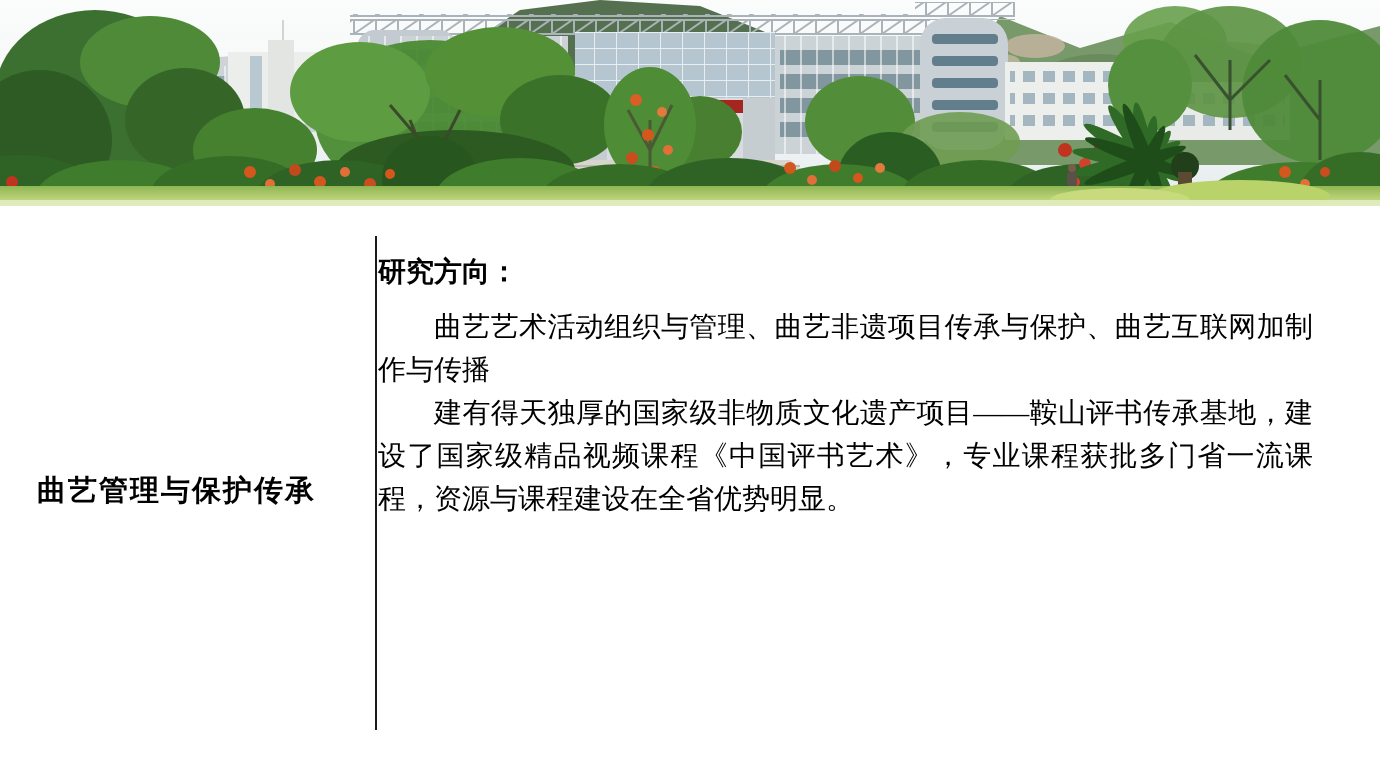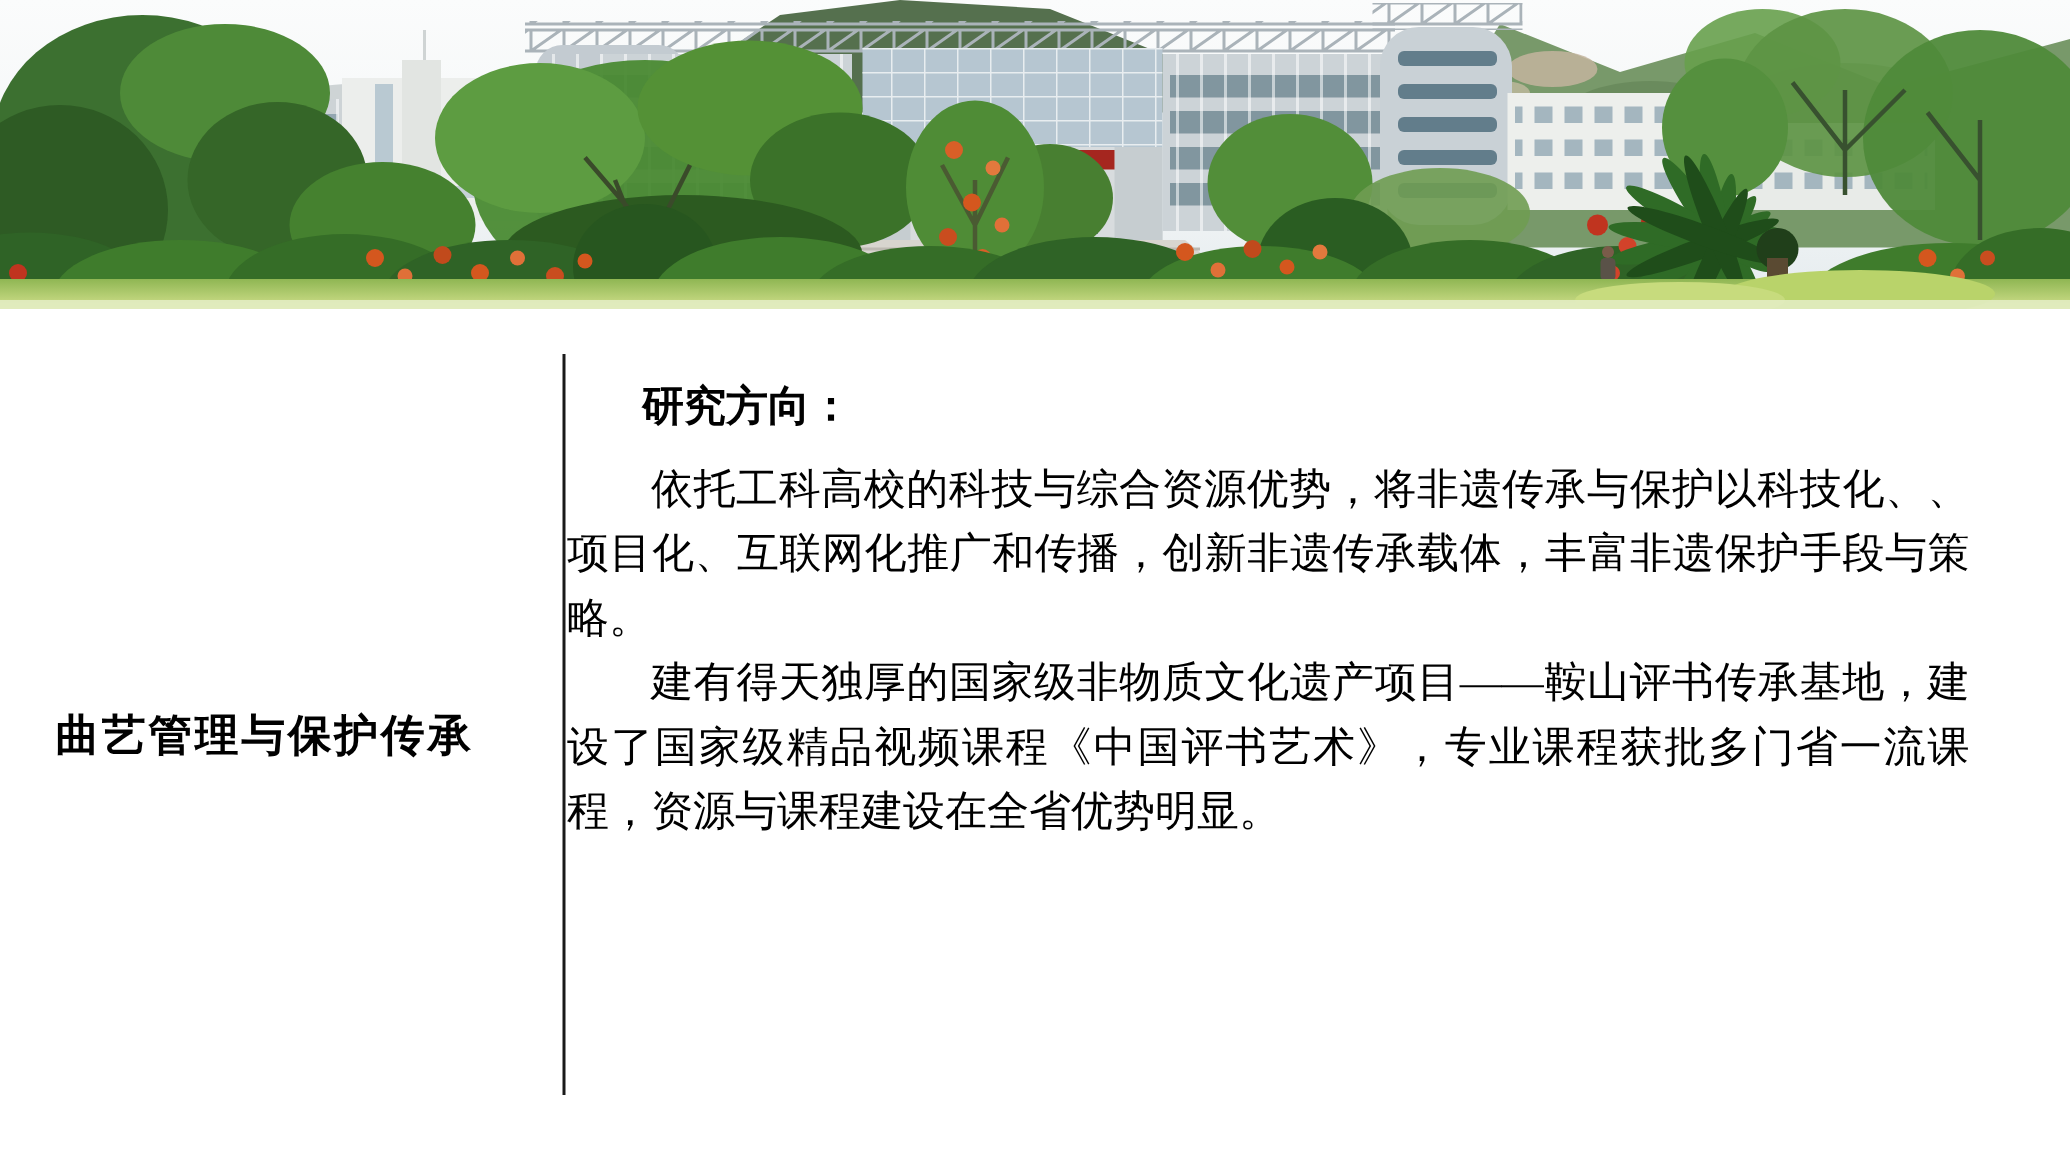--- a/index.html
+++ b/index.html
@@ -49,21 +49,20 @@
   .text-cell {
     position: absolute;
     left: 378px; top: 44px;
     width: 935px;
   }
   .section-heading {
     font-size: 28px;
     line-height: 43px;
     font-weight: 700;
     margin: 16px 0 12px 0;
-    padding-left: 50px;
   }
   .section-heading:first-child { margin-top: 0; }
   .section-body {
     font-size: 28px;
     line-height: 43px;
     margin: 0;
     text-indent: 2em;
     text-align: justify;
   }
 </style>
@@ -310,20 +309,20 @@
   <div class="content">
 
     <div class="title-cell">
       <span class="row-title">曲艺管理与保护传承</span>
     </div>
 
     <div class="divider"></div>
 
     <div class="text-cell">
       <h3 class="section-heading">研究方向：</h3>
-
-      <p class="section-body">依托工科高校的科技与综合资源优势，将非遗传承与保护以科技化、、项目化、互联网化推广和传播，创新非遗传承载体，丰富非遗保护手段与策略。</p>
+      <p class="section-body">曲艺艺术活动组织与管理、曲艺非遗项目传承与保护、曲艺互联网加制作与传播</p>
+
 
       <p class="section-body">建有得天独厚的国家级非物质文化遗产项目——鞍山评书传承基地，建设了国家级精品视频课程《中国评书艺术》，专业课程获批多门省一流课程，资源与课程建设在全省优势明显。</p>
     </div>
 
   </div>
 </div>
 
 </body></html>

